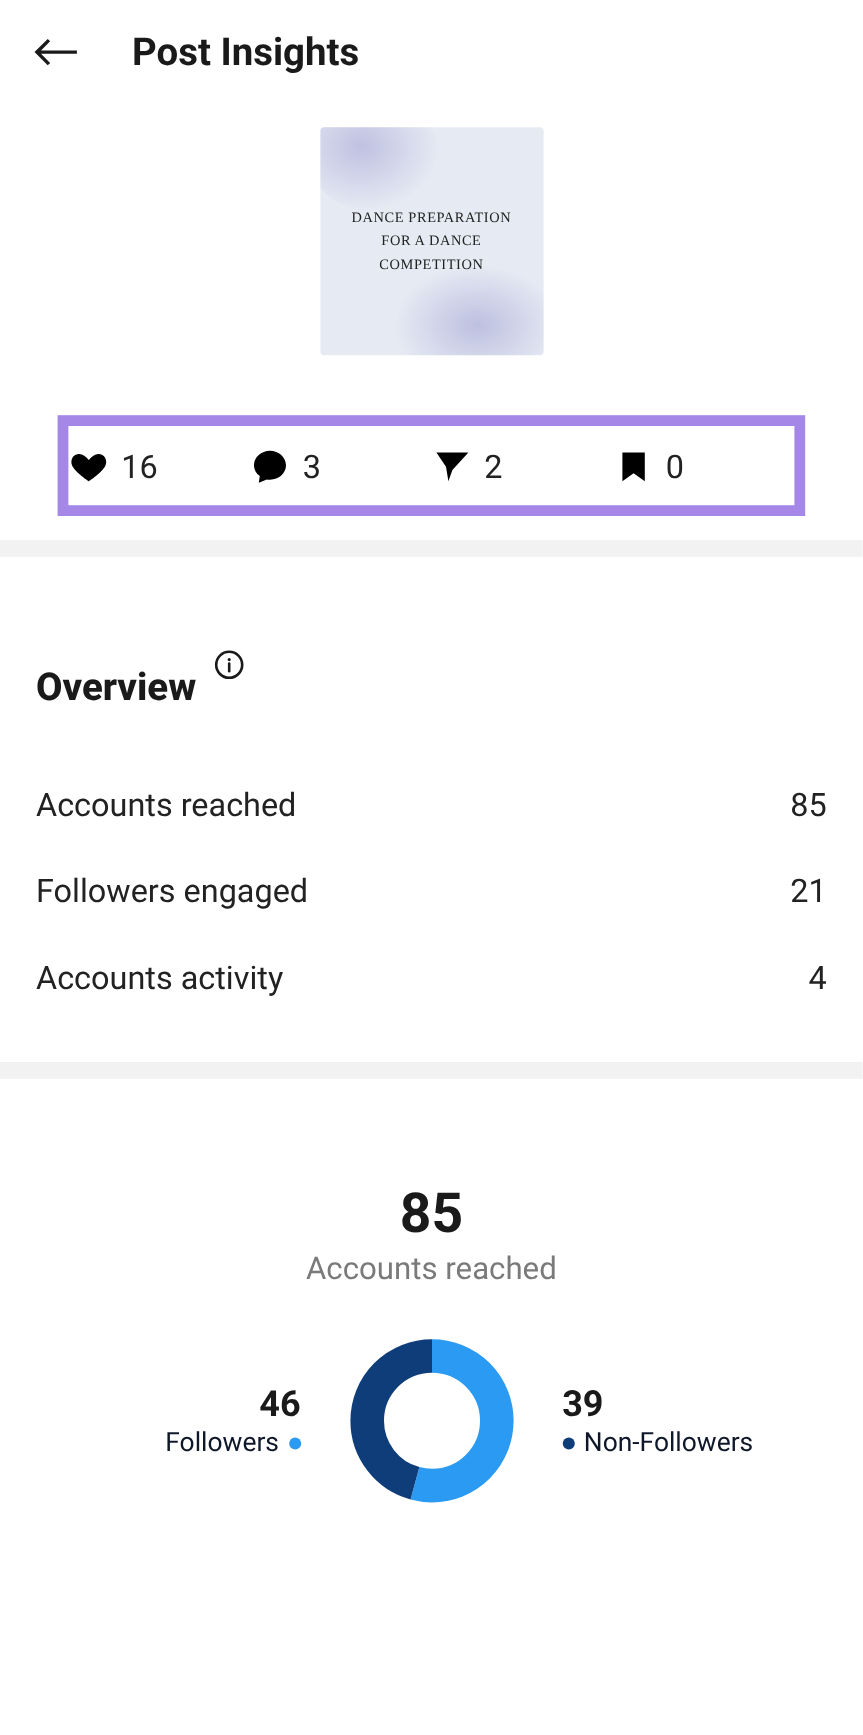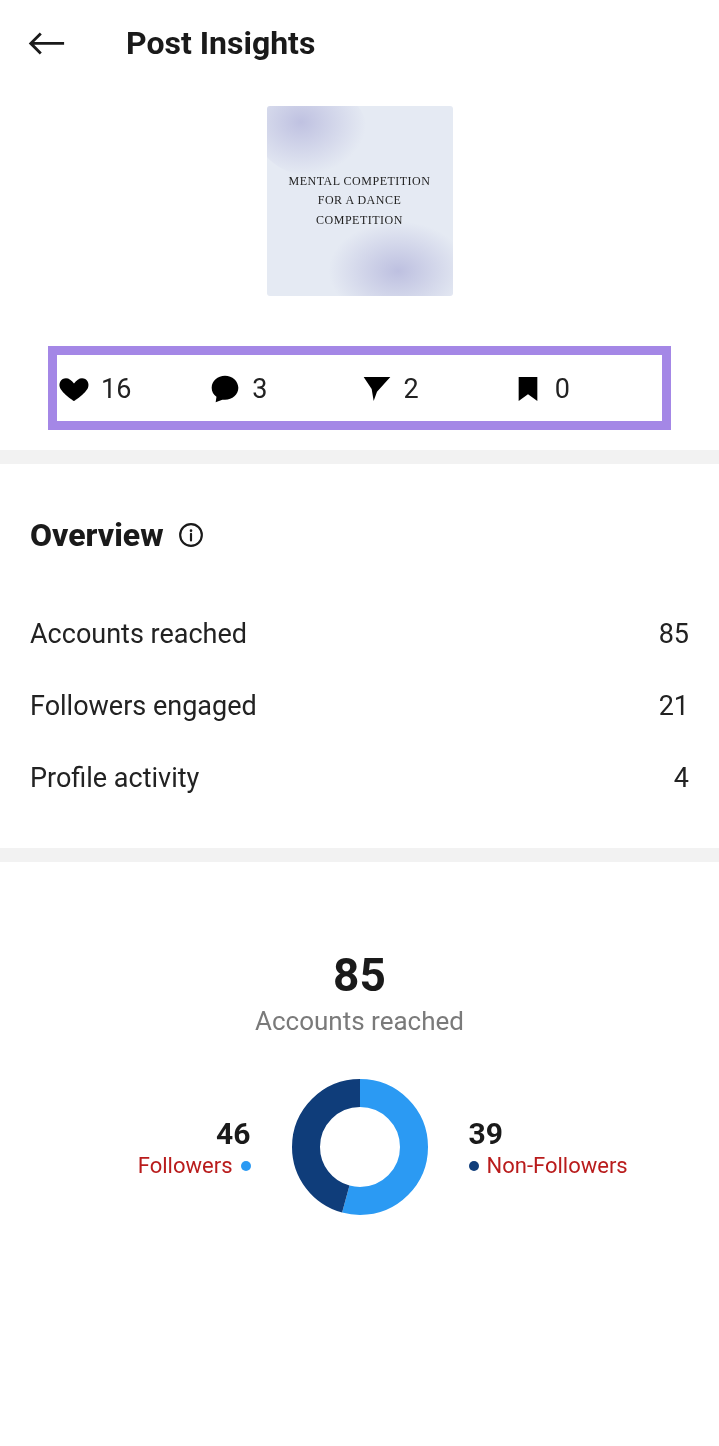--- a/index.html
+++ b/index.html
@@ -6,21 +6,21 @@
   body {
     font-family: -apple-system, BlinkMacSystemFont, "Segoe UI", Roboto, Helvetica, Arial, sans-serif;
     background: #ffffff;
     width: 719px;
     color: #1a1a1a;
   }
   .header {
     display: flex;
     align-items: center;
     padding: 24px 28px 20px 28px;
-    gap: 60px;
+    gap: 44px;
   }
   .back-arrow {
     width: 38px;
     height: 38px;
     display: flex;
     align-items: center;
     justify-content: center;
     cursor: pointer;
   }
   .back-arrow svg { width: 38px; height: 30px; }
@@ -107,20 +107,21 @@
   .section-title-row {
     display: flex;
     align-items: center;
     gap: 14px;
     margin-bottom: 44px;
   }
   .section-title {
     font-size: 32px;
     font-weight: 800;
     color: #1a1a1a;
+    margin-top: 37px;
   }
   .info-icon {
     width: 26px;
     height: 26px;
     display: flex;
     align-items: center;
     justify-content: center;
   }
   .info-icon svg { width: 26px; height: 26px; }
   .metric-row {
@@ -168,21 +169,21 @@
     color: #1a1a1a;
   }
   .side-label-row {
     display: flex;
     align-items: center;
     gap: 8px;
     margin-top: 2px;
   }
   .side-label {
     font-size: 22px;
-    color: #b91c1c;
+    color: #0f172a;
   }
   .dot {
     width: 10px;
     height: 10px;
     border-radius: 50%;
     display: inline-block;
   }
   .dot.light { background: #2b9af3; }
   .dot.dark { background: #0f3d7a; }
   .donut {
@@ -201,21 +202,21 @@
         <path d="M38 11H6.5l8-8-2.1-2.1L0.8 12.4 12.4 24l2.1-2.1-8-8H38z" fill="#1a1a1a"></path>
       </svg>
   </div>
   <div class="page-title">Post Insights</div>
 </div>
 
 <div class="thumb-wrap">
   <div class="thumb">
     <div class="wc1"></div>
     <div class="wc2"></div>
-    <div class="t-line">MENTAL COMPETITION</div>
+    <div class="t-line">DANCE PREPARATION</div>
     <div class="t-line">FOR A DANCE</div>
     <div class="t-line">COMPETITION</div>
   </div>
 </div>
 
 <div class="stats-box">
   <div class="stat-item">
     <div class="ico">
       <svg viewBox="0 0 24 24">
           <path d="M12 21s-8.5-5.4-10.5-10C.2 7.6 2.3 4 6 4c2.3 0 4 1.5 6 3.8C14 5.5 15.7 4 18 4c3.7 0 5.8 3.6 4.5 7-2 4.6-10.5 10-10.5 10z"></path>
@@ -264,21 +265,21 @@
   </div>
   <div class="metric-row">
     <span>Accounts reached</span>
     <span>85</span>
   </div>
   <div class="metric-row">
     <span>Followers engaged</span>
     <span>21</span>
   </div>
   <div class="metric-row">
-    <span>Profile activity</span>
+    <span>Accounts activity</span>
     <span>4</span>
   </div>
 </div>
 
 <div class="divider"></div>
 
 <div class="reach-section">
   <div class="reach-center">
     <div class="reach-big">85</div>
     <div class="reach-sub">Accounts reached</div>

